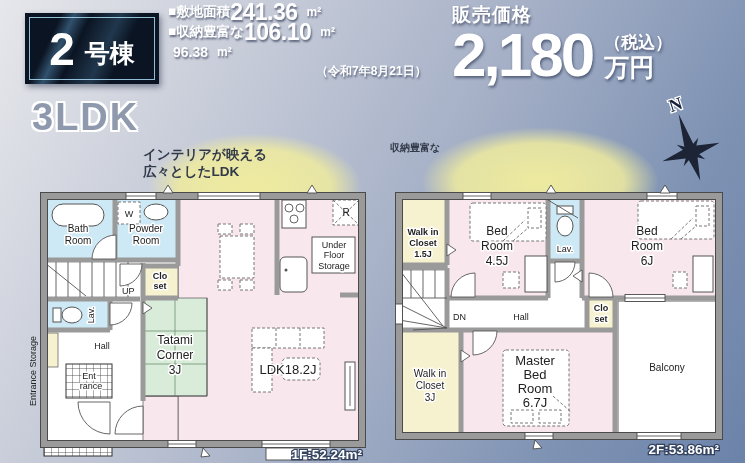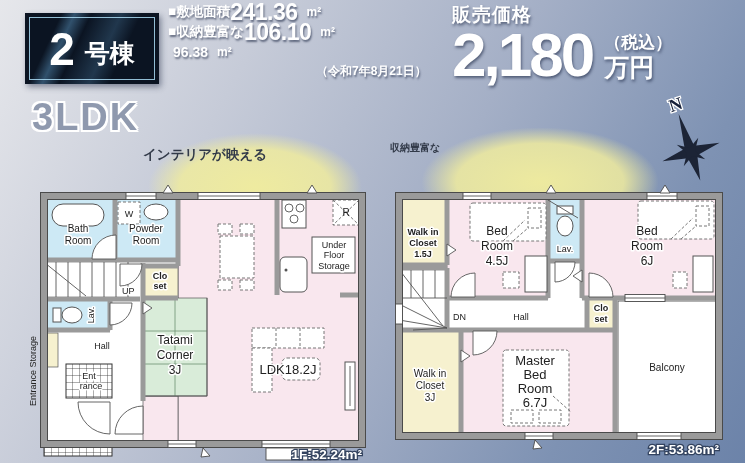--- a/index.html
+++ b/index.html
@@ -111,20 +111,21 @@
         <span class="price-tax">（税込）</span>
         <span class="price-unit">万円</span>
       </span>
     </div>
   </div>
 
   <div class="blob blob-l"></div>
   <div class="blob blob-r"></div>
   <div class="note note-l">
     <div>インテリアが映える</div>
+    <div>広々としたLDK</div>
   </div>
   <div class="note note-r">
     <div>収納豊富な</div>
   </div>
 
   <svg class="compass" width="110" height="115" viewBox="0 0 110 115">
     <g transform="translate(55,60) rotate(-18)">
       <polygon points="0,-40 5,-5 30,0 5,5 0,30 -5,5 -30,0 -5,-5" fill="#1c2436"></polygon>
       <polygon points="0,-16 3,-3 16,0 3,3 0,16 -3,3 -16,0 -3,-3" transform="rotate(45)" fill="#1c2436"></polygon>
       <text x="0" y="-44" text-anchor="middle" style="font-family:'Liberation Serif',serif;font-weight:bold;font-size:18px;fill:#16203a;paint-order:stroke;stroke:#fff;stroke-width:2.5px">N</text>

